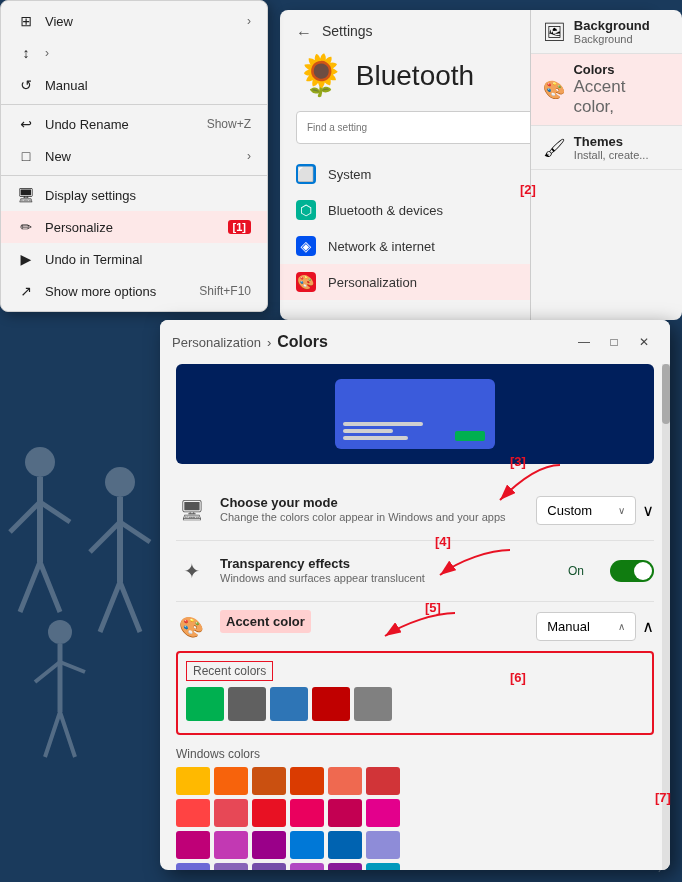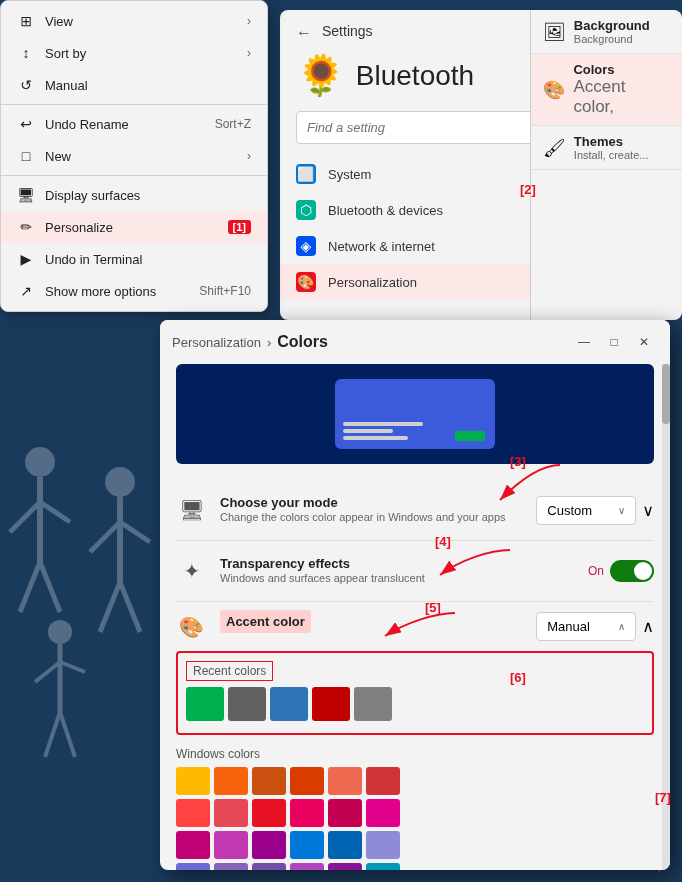--- a/index.html
+++ b/index.html
@@ -112,24 +112,23 @@
       align-items: center;
       background: white;
       border: 1px solid #ccc;
       border-radius: 4px;
       padding: 6px 10px;
       gap: 8px;
     }
     .settings-search input {
       border: none;
       outline: none;
-      font-size: 13px;
+      font-size: 10px;
       flex: 1;
       background: transparent;
-      font-style: italic;
     }
     .settings-nav-item {
       display: flex;
       align-items: center;
       padding: 8px 16px;
       gap: 12px;
       font-size: 13px;
       color: #333;
       cursor: pointer;
     }
@@ -340,22 +339,22 @@
     .toggle-thumb {
       width: 18px;
       height: 18px;
       background: white;
       border-radius: 50%;
       position: absolute;
       right: 2px;
     }
     .toggle-label {
       font-size: 12px;
-      color: #be185d;
-      margin-right: 0;
+      color: #14532d;
+      margin-right: 20px;
     }
 
     
     .accent-section {
       padding: 8px 0 0;
     }
     .accent-label {
       font-size: 13px;
       font-weight: 600;
       color: #222;
@@ -457,42 +456,41 @@
 
 <div class="context-menu">
 
   <div class="context-menu-item">
     <span class="item-icon">⊞</span>
     <span class="item-label">View</span>
     <span class="item-arrow">›</span>
   </div>
   <div class="context-menu-item">
     <span class="item-icon">↕</span>
-    <span class="item-label">Sort by</span>
     <span class="item-arrow">›</span>
   </div>
   <div class="context-menu-item">
     <span class="item-icon">↺</span>
     <span class="item-label">Manual</span>
   </div>
   <div class="context-menu-divider"></div>
   <div class="context-menu-item">
     <span class="item-icon">↩</span>
     <span class="item-label">Undo Rename</span>
-    <span class="item-shortcut">Sort+Z</span>
+    <span class="item-shortcut">Show+Z</span>
   </div>
   <div class="context-menu-item">
     <span class="item-icon">□</span>
     <span class="item-label">New</span>
     <span class="item-arrow">›</span>
   </div>
   <div class="context-menu-divider"></div>
   <div class="context-menu-item">
     <span class="item-icon">🖥</span>
-    <span class="item-label">Display surfaces</span>
+    <span class="item-label">Display settings</span>
   </div>
   <div class="context-menu-item highlighted">
     <span class="item-icon">✏</span>
     <span class="item-label">Personalize</span>
     <span class="badge-red">[1]</span>
   </div>
   <div class="context-menu-item">
     <span class="item-icon">▶</span>
     <span class="item-label">Undo in Terminal</span>
   </div>

